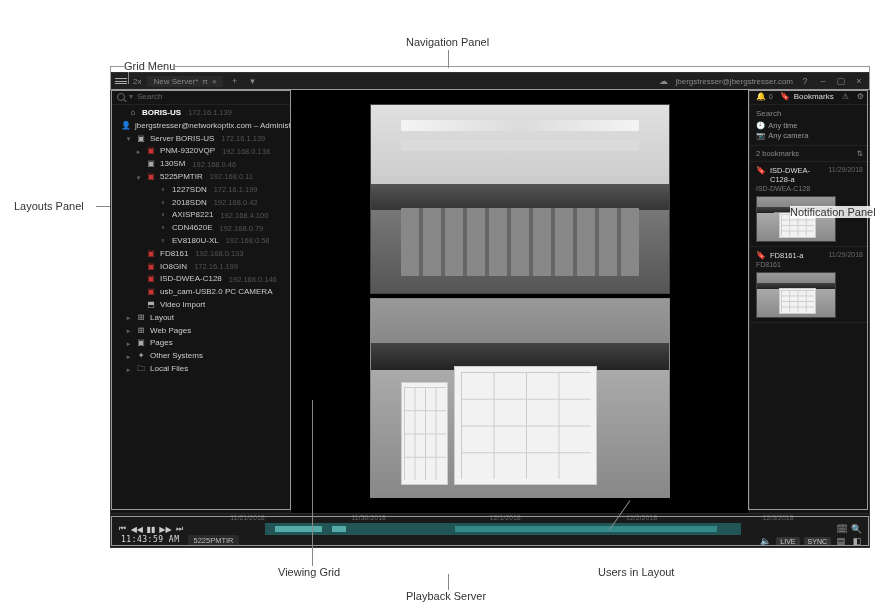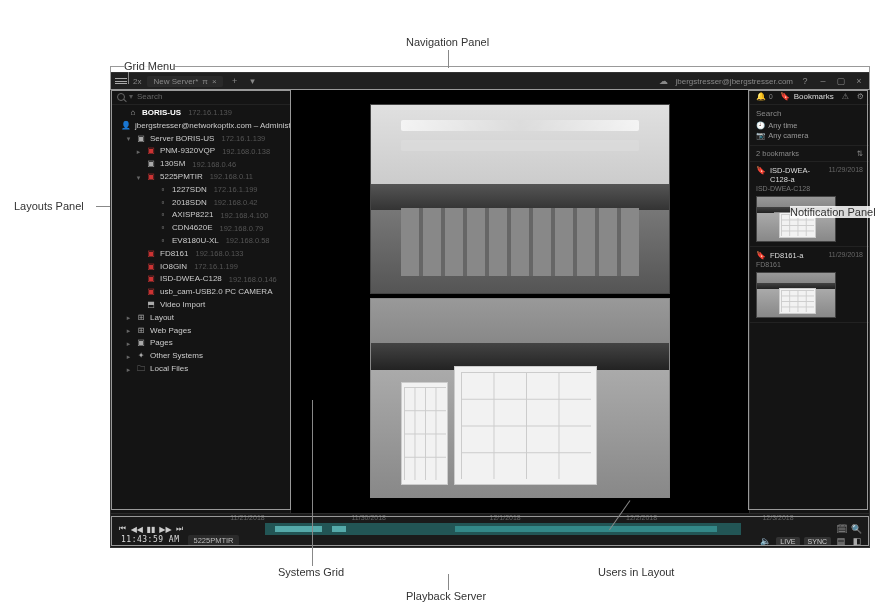--- a/index.html
+++ b/index.html
@@ -98,21 +98,21 @@
 <div class="annot-line" style="left:128px; top:72px; width:1px; height:12px;"></div>
 
 <div class="annot" style="left:14px; top:200px;">Layouts Panel</div>
 <div class="annot-line" style="left:96px; top:206px; width:14px; height:1px;"></div>
 <div class="annot-box" style="left:111px; top:90px; width:180px; height:420px;"></div>
 
 <div class="annot" style="left:790px; top:206px;">Notification Panel</div>
 <div class="annot-line" style="left:774px; top:212px; width:16px; height:1px;"></div>
 <div class="annot-box" style="left:748px; top:90px; width:120px; height:420px;"></div>
 
-<div class="annot" style="left:278px; top:566px;">Systems Grid</div>
+<div class="annot" style="left:278px; top:566px;">Viewing Grid</div>
 <div class="annot-line" style="left:312px; top:400px; width:1px; height:166px;"></div>
 
 <div class="annot" style="left:598px; top:566px;">Users in Layout</div>
 <div class="annot-line" style="left:594px; top:500px; width:36px; height:1px; transform:rotate(-55deg); transform-origin:right center;"></div>
 
 <div class="annot" style="left:406px; top:590px;">Playback Server</div>
 <div class="annot-line" style="left:448px; top:574px; width:1px; height:16px;"></div>
 <div class="annot-box" style="left:111px; top:516px; width:758px; height:30px;"></div>
 
 <div class="app-window">

